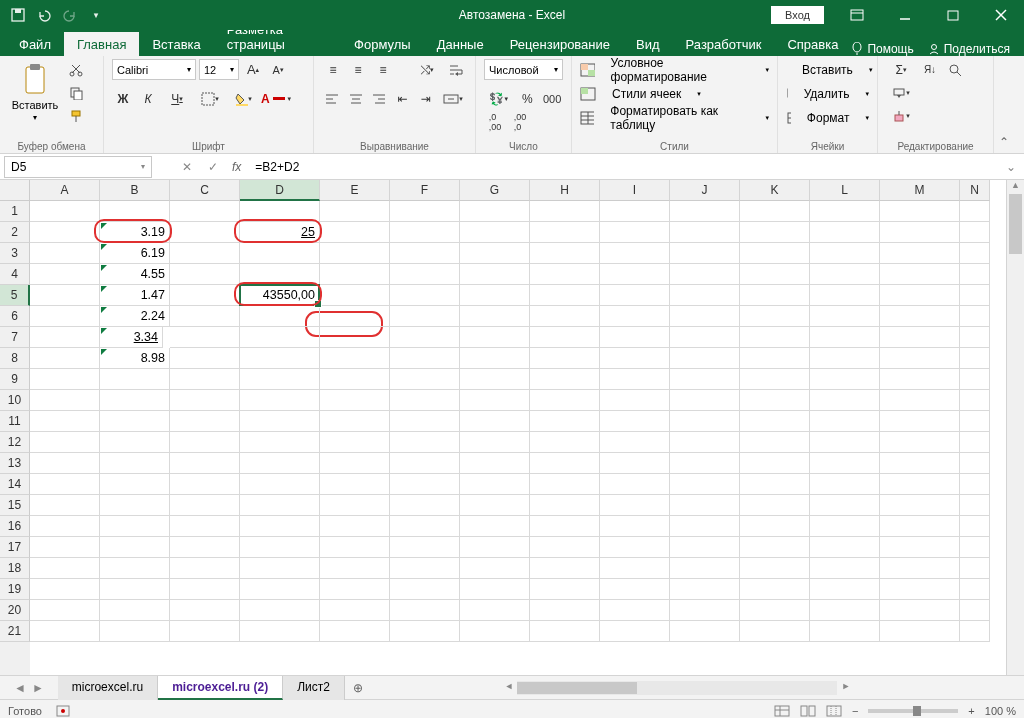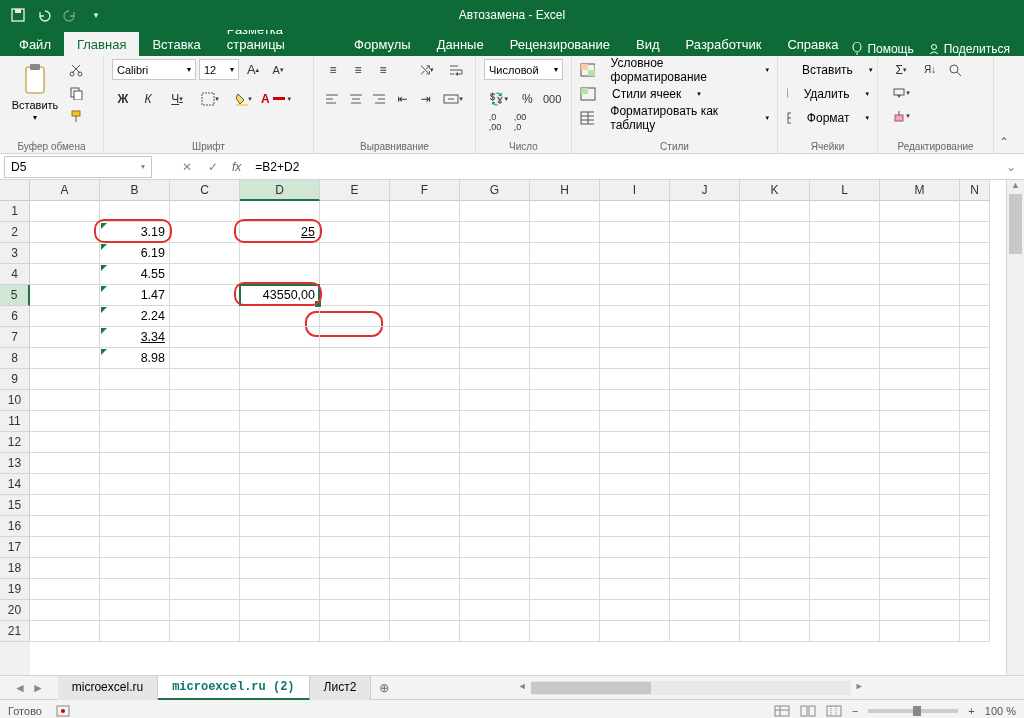--- a/index.html
+++ b/index.html
@@ -45,21 +45,21 @@
 .cells { position: relative; flex: 1; }
 .cell { position: absolute; height: 21px; border-right: 1px solid #d9d9d9; border-bottom: 1px solid #d9d9d9; font-size: 12.5px; padding: 0 4px; line-height: 20px; }
 .cell.right { text-align: right; }
 .active-cell { position: absolute; border: 2px solid #217346; pointer-events: none; }
 .active-cell::after { content: ''; position: absolute; right: -4px; bottom: -4px; width: 6px; height: 6px; background: #217346; border: 1px solid #fff; }
 .red-ring { position: absolute; border: 2.5px solid #e03030; border-radius: 10px; pointer-events: none; }
 .green-tri { position: absolute; width: 0; height: 0; border-left: 6px solid #107c41; border-bottom: 6px solid transparent; }
 .sheet-tabs { height: 24px; border-top: 1px solid #d4d4d4; background: #f3f3f3; display: flex; align-items: center; font-size: 12px; }
 .nav-arrows { display: flex; gap: 6px; padding: 0 14px; color: #888; }
 .tab { padding: 4px 14px; border-right: 1px solid #ccc; background: #e6e6e6; }
-.tab.active { background: #fff; border-bottom: 2px solid #217346; color: #0f766e; font-weight: bold; font-family: Liberation Mono, monospace; }
+.tab.active { background: #fff; border-bottom: 2px solid #217346; color: #4c1d95; font-weight: bold; }
 .add-tab { width: 26px; text-align: center; color: #666; }
 .hscroll { flex: 1; display: flex; justify-content: center; padding-right: 40px; }
 .hscroll-track { width: 320px; height: 14px; background: #e8e8e8; display: flex; align-items: center; }
 .statusbar { height: 22px; background: #f3f3f3; border-top: 1px solid #d4d4d4; display: flex; align-items: center; font-size: 11px; padding: 0 8px; color: #555; }
 .statusbar .right { margin-left: auto; display: flex; align-items: center; gap: 10px; }
 .zoom-slider { width: 90px; height: 4px; background: #ccc; position: relative; }
 .zoom-slider::after { content: ''; position: absolute; left: 50%; top: -3px; width: 8px; height: 10px; background: #888; }
 .grid-top { display: flex; }
 .grid-body { display: flex; flex: 1; overflow: hidden; }
 svg { display: block; }
@@ -83,20 +83,45 @@
       </div>
     <div class="qat-btn" style="opacity:.4">
         <svg width="16" height="14">
           <path d="M7 3 A5 5 0 1 0 12 8" fill="none" stroke="#fff" stroke-width="1.3"></path>
           <path d="M12 4 L12 8 L8 8" fill="none" stroke="#fff" stroke-width="1.3"></path>
         </svg>
       </div>
     <div class="qat-btn" style="font-size:9px">▾</div>
   </div>
   <div class="title-center">Автозамена  -  Excel</div>
+  <div class="title-right">
+    <div class="login-btn">Вход</div>
+    <div class="win-btn">
+        <svg width="14" height="12">
+          <rect x="1" y="1" width="12" height="10" fill="none" stroke="#fff"></rect>
+          <line x1="1" y1="4" x2="13" y2="4" stroke="#fff"></line>
+        </svg>
+      </div>
+    <div class="win-btn">
+        <svg width="12" height="12">
+          <line x1="1" y1="10" x2="11" y2="10" stroke="#fff" stroke-width="1.5"></line>
+        </svg>
+      </div>
+    <div class="win-btn">
+        <svg width="12" height="12">
+          <rect x="1" y="2" width="10" height="9" fill="none" stroke="#fff"></rect>
+        </svg>
+      </div>
+    <div class="win-btn">
+        <svg width="12" height="12">
+          <line x1="1" y1="1" x2="11" y2="11" stroke="#fff" stroke-width="1.5"></line>
+          <line x1="11" y1="1" x2="1" y2="11" stroke="#fff" stroke-width="1.5"></line>
+        </svg>
+      </div>
+  </div>
 </div>
 
 <div class="ribbon-tabs" id="ribbon-tabs">
   <div class="ribbon-tab">Файл</div>
     <div class="ribbon-tab active">Главная</div>
     <div class="ribbon-tab">Вставка</div>
     <div class="ribbon-tab">Разметка страницы</div>
     <div class="ribbon-tab">Формулы</div>
     <div class="ribbon-tab">Данные</div>
     <div class="ribbon-tab">Рецензирование</div>
@@ -514,21 +539,21 @@
           <div class="cell" style="left: 360px; top: 105px; width: 70px;"></div>
           <div class="cell" style="left: 430px; top: 105px; width: 70px;"></div>
           <div class="cell" style="left: 500px; top: 105px; width: 70px;"></div>
           <div class="cell" style="left: 570px; top: 105px; width: 70px;"></div>
           <div class="cell" style="left: 640px; top: 105px; width: 70px;"></div>
           <div class="cell" style="left: 710px; top: 105px; width: 70px;"></div>
           <div class="cell" style="left: 780px; top: 105px; width: 70px;"></div>
           <div class="cell" style="left: 850px; top: 105px; width: 80px;"></div>
           <div class="cell" style="left: 930px; top: 105px; width: 30px;"></div>
           <div class="cell" style="left: 0px; top: 126px; width: 70px;"></div>
-          <div class="cell right" style="left: 70px; top: 126px; width: 70px; text-decoration: underline;">3.34</div>
+          <div class="cell right" style="left: 63px; top: 126px; width: 70px; text-decoration: underline;">3.34</div>
           <div class="cell" style="left: 140px; top: 126px; width: 70px;"></div>
           <div class="cell" style="left: 210px; top: 126px; width: 80px;"></div>
           <div class="cell" style="left: 290px; top: 126px; width: 70px;"></div>
           <div class="cell" style="left: 360px; top: 126px; width: 70px;"></div>
           <div class="cell" style="left: 430px; top: 126px; width: 70px;"></div>
           <div class="cell" style="left: 500px; top: 126px; width: 70px;"></div>
           <div class="cell" style="left: 570px; top: 126px; width: 70px;"></div>
           <div class="cell" style="left: 640px; top: 126px; width: 70px;"></div>
           <div class="cell" style="left: 710px; top: 126px; width: 70px;"></div>
           <div class="cell" style="left: 780px; top: 126px; width: 70px;"></div>

